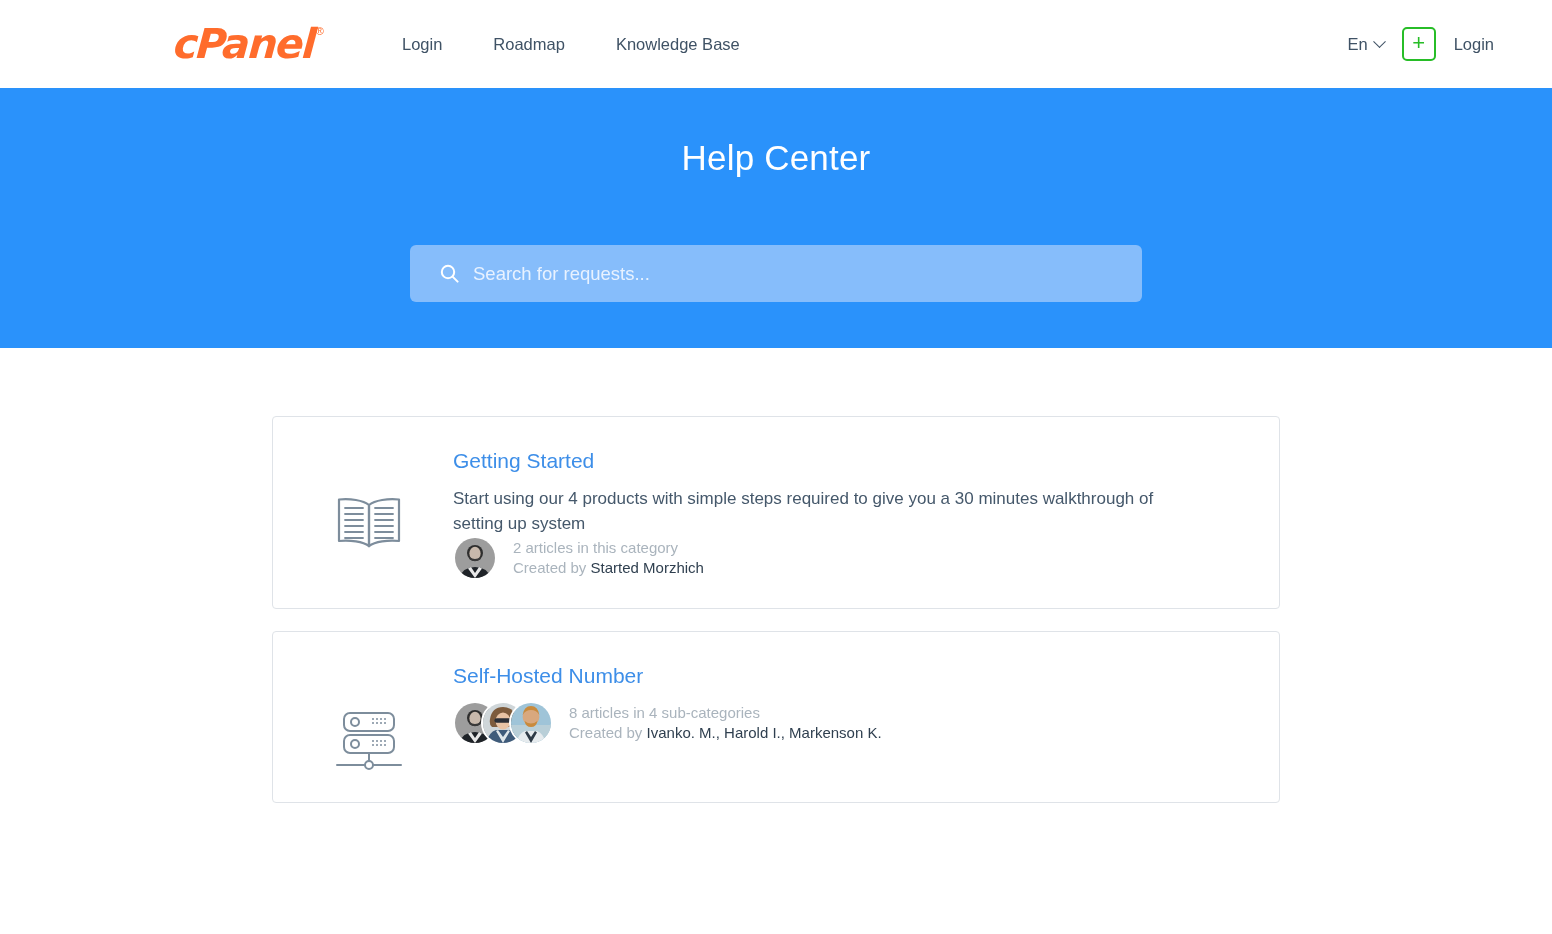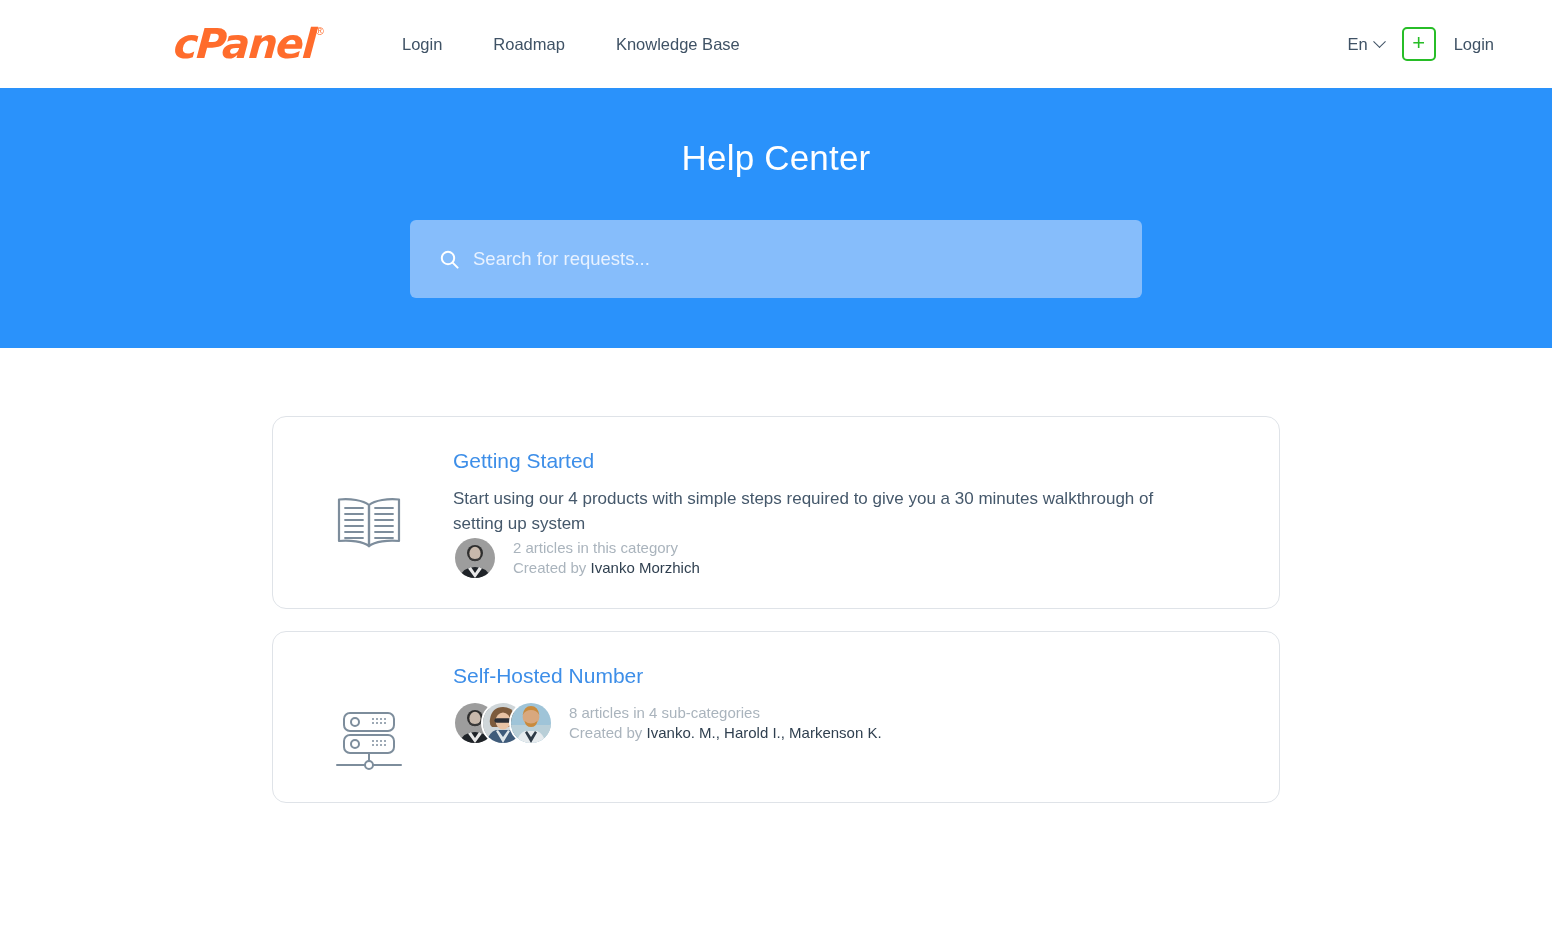--- a/index.html
+++ b/index.html
@@ -103,39 +103,40 @@
 
   
   .hero {
     background: #2a92fb;
     height: 260px;
     width: 100%;
     display: flex;
     flex-direction: column;
     align-items: center;
     padding-top: 49px;
+    gap: 36px;
   }
   .hero-title {
     font-size: 35px;
     font-weight: 400;
     color: #ffffff;
     margin: 0;
     letter-spacing: 0.2px;
     line-height: 1.2;
   }
   .hero-subtitle {
     font-size: 18.5px;
     color: #ffffff;
     margin: 11px 0 0 0;
     font-weight: 400;
   }
   .search-wrap {
-    margin-top: 41px;
+    margin-top: 30px;
     width: 732px;
-    height: 78px;
+    height: 57px;
     background: #86bdfb;
     border-radius: 6px;
     display: flex;
     align-items: center;
     padding: 0 30px;
     cursor: text;
   }
   .search-icon { flex: 0 0 auto; display: flex; align-items: center; }
   .search-input {
     flex: 1;
@@ -154,21 +155,21 @@
   .content {
     padding-top: 68px;
     display: flex;
     flex-direction: column;
     align-items: center;
     gap: 22px;
   }
   .cat-card {
     width: 1008px;
     border: 1px solid #dfe3e8;
-    border-radius: 14px;
+    border-radius: 4px;
     background: #ffffff;
     display: flex;
     padding: 30px 36px 28px 36px;
     cursor: pointer;
   }
   .card-icon {
     flex: 0 0 120px;
     display: flex;
     align-items: flex-start;
     justify-content: center;
@@ -287,21 +288,21 @@
               <path d="M14.6 19 q5.4 4 10.8 0 l0 2.6 q-5.4 3.4 -10.8 0 Z" fill="#3a3a3a"></path>
               <path d="M4 40 q4-11 16-11 t16 11 Z" fill="#1f2328"></path>
               <path d="M16 29 l4 6 l4-6 l3 1.6 l-7 9.4 l-7-9.4 Z" fill="#e8e8e8"></path>
             </svg>
           </span>
         </div>
         <div class="meta-text">
           <div class="meta-count">2 articles in this category</div>
           <div class="meta-author">
             <span>Created by</span>
-            <b>Ivanko Morzhich</b>
+            <b>Started Morzhich</b>
           </div>
         </div>
       </div>
     </div>
   </article>
 
   <article class="cat-card">
     <div class="card-icon">
       <svg width="68" height="64" viewBox="0 0 68 64" fill="none" stroke="#7d8d9c" stroke-width="2" stroke-linejoin="round">
         <rect x="9" y="3" width="50" height="18" rx="6"></rect>

